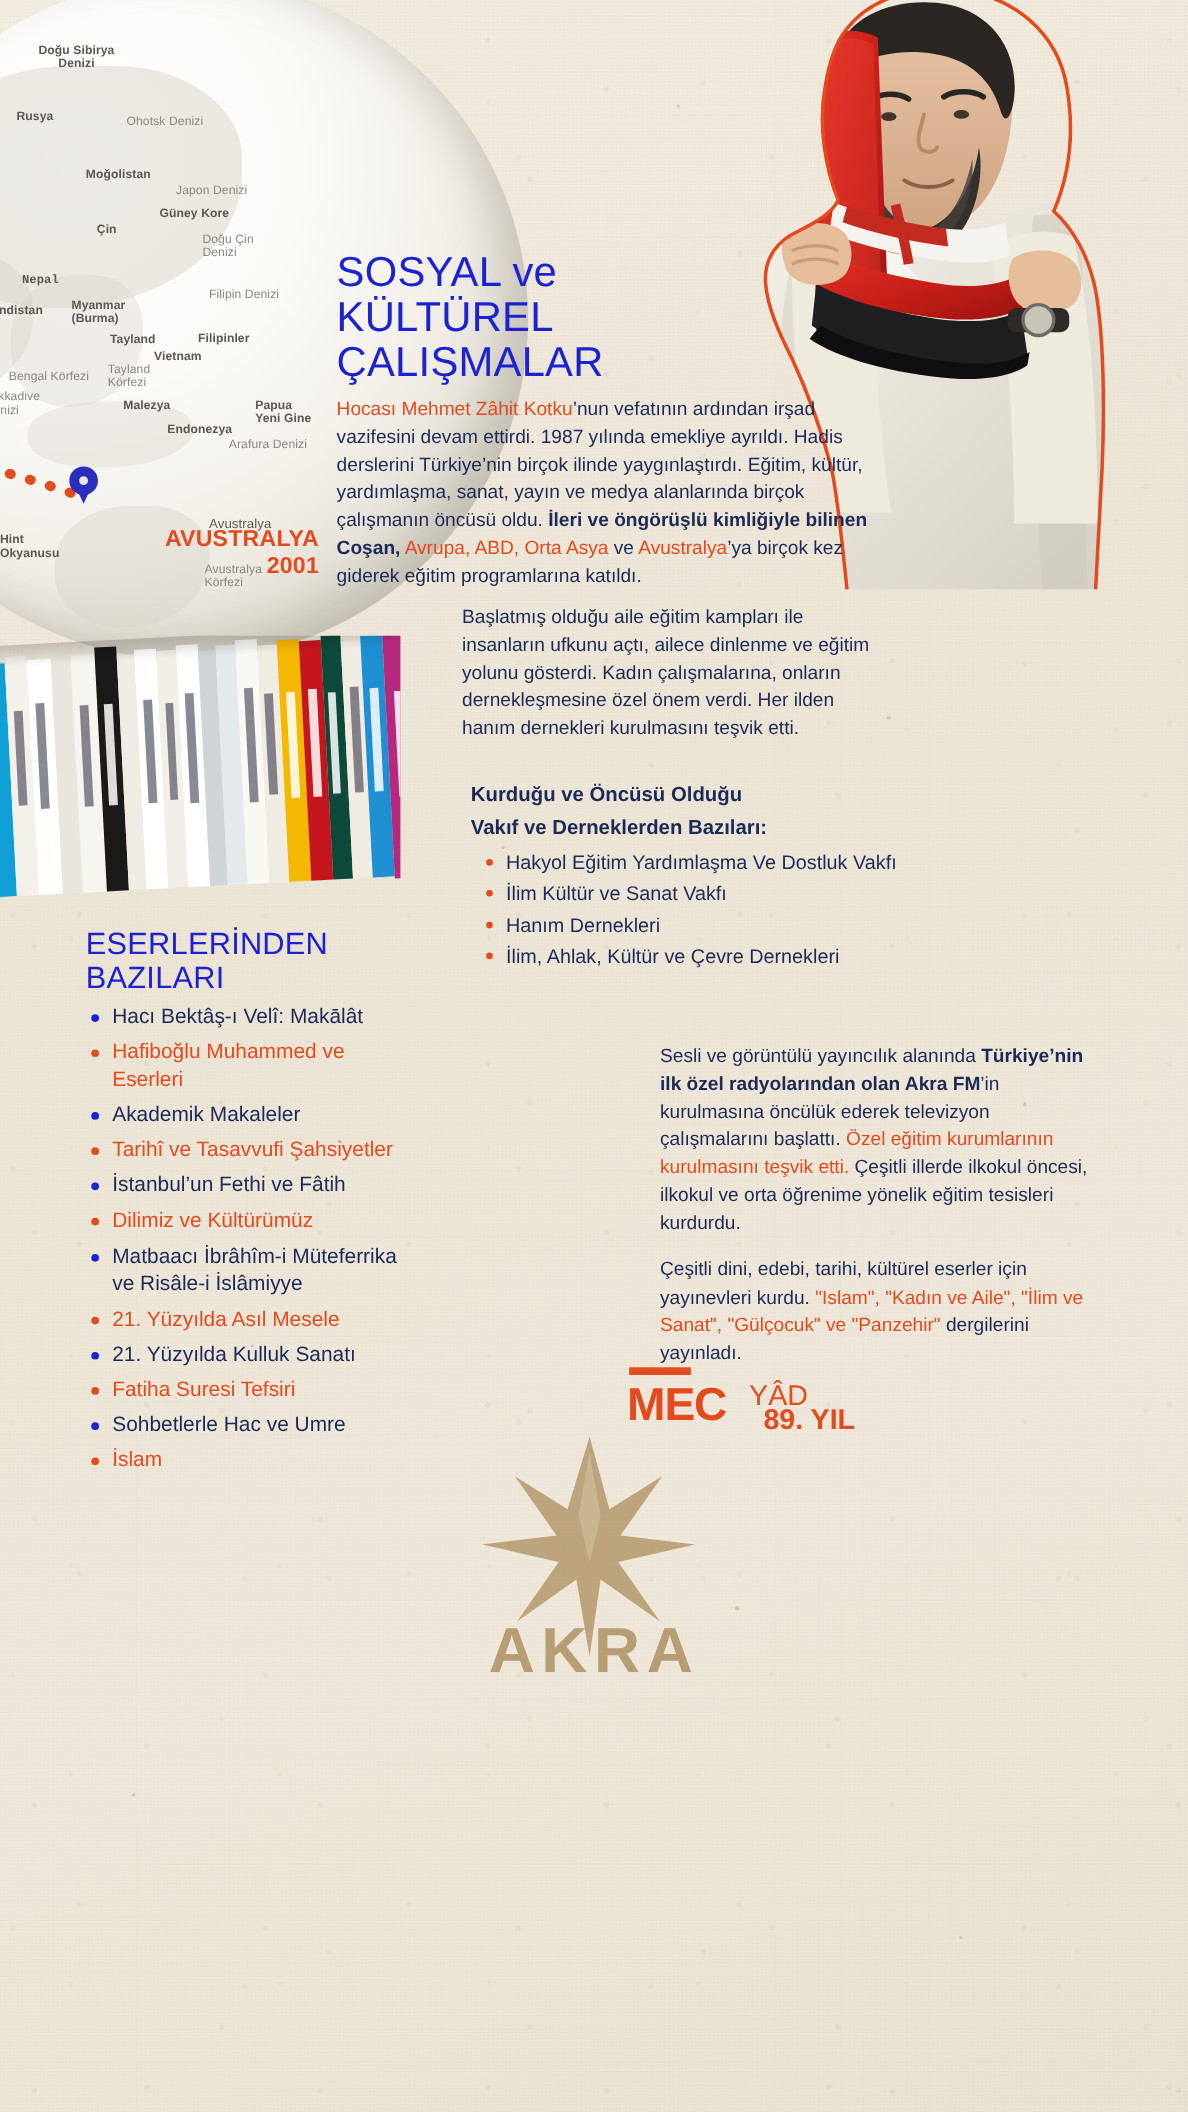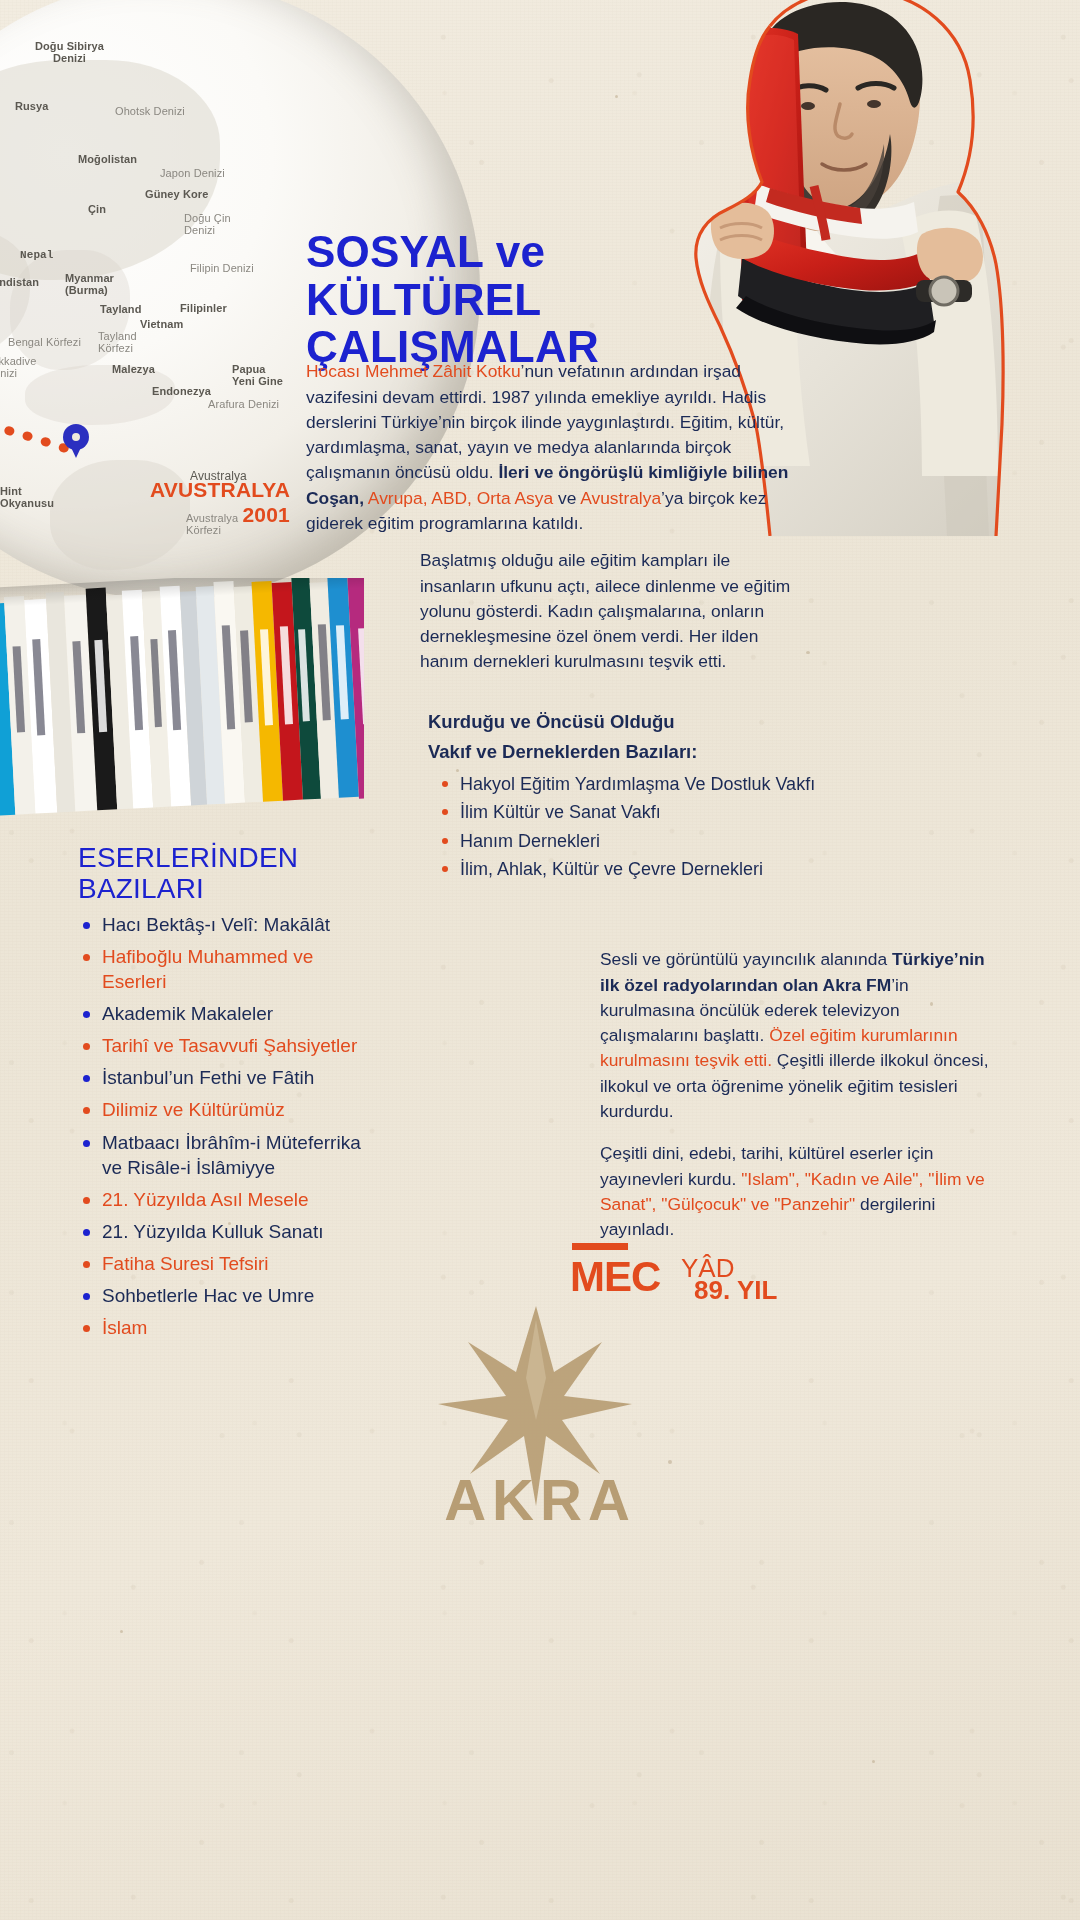--- a/index.html
+++ b/index.html
@@ -145,22 +145,22 @@
   }
   #photo svg { display: block; }
 
   
   #headline {
     position: absolute;
     left: 306px;
     top: 228px;
     width: 400px;
     color: #1c22cf;
-    font-weight: bold;
-    font-size: 44px;
+    font-weight: normal;
+    font-size: 38px;
     line-height: 1.08;
     letter-spacing: .2px;
     z-index: 6;
   }
 
   
   .body-text {
     position: absolute;
     color: #1b2a56;
     font-size: 17.4px;

